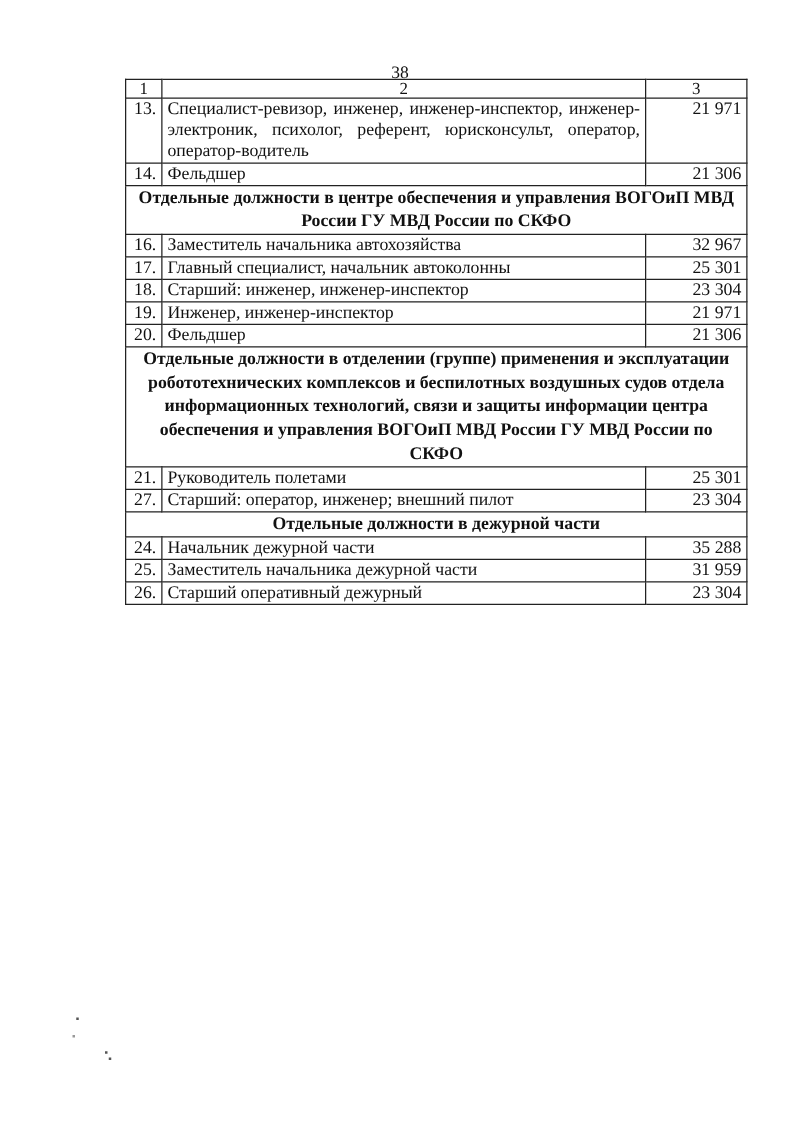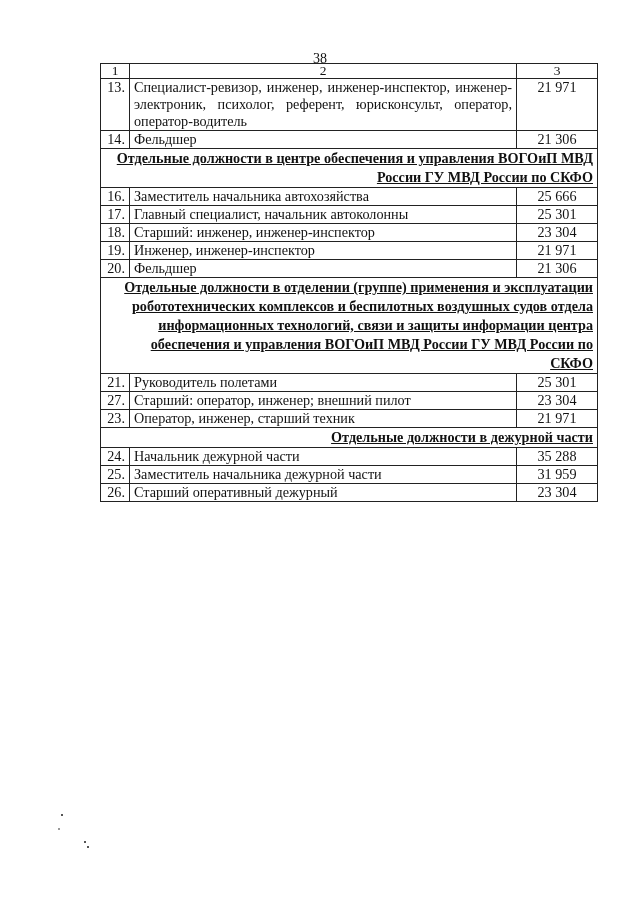--- a/index.html
+++ b/index.html
@@ -5,23 +5,23 @@
   html, body { margin:0; padding:0; background:#ffffff; }
   body { width:640px; height:905px; position:relative; overflow:hidden;
          font-family:"Liberation Serif", "DejaVu Serif", serif; color:#111; }
   .page-number { position:absolute; top:34px; left:0; width:640px; text-align:center;
                  font-size:14px;margin-top:17px; }
   .speck { position:absolute; width:2px; height:2px; background:#555; }
   table.main { position:absolute; left:100px; top:63px; width:498px;
                border-collapse:collapse; font-size:14.2px; line-height:17px; }
   table.main td { border:1px solid #222; padding:0 4px; vertical-align:top; }
   td.num { width:20px; text-align:right; padding-left:3px; padding-right:2px; }
-  td.val { width:72px; text-align:center; }
+  td.val { width:72px; text-align:right; }
   tr.head td { text-align:center; line-height:14px; font-size:13.5px; }
-  td.section { text-align:right; font-weight:bold; padding:2px 2px 1px; line-height:19px;text-decoration:underline; }
+  td.section { text-align:center; font-weight:bold; padding:2px 2px 1px; line-height:19px; }
   td.justify { text-align:justify; text-align-last:left;margin-left:20px; }
 </style>
 </head>
 <body>
 
 <div class="page-number">38</div>
 
 <div class="speck" style="left:61px;top:814px;"></div>
 <div class="speck" style="left:58px;top:828px;background:#999;"></div>
 <div class="speck" style="left:84px;top:841px;"></div>
@@ -43,21 +43,21 @@
         <td class="num">14.</td>
         <td class="justify">Фельдшер</td>
         <td class="val">21 306</td>
       </tr>
       <tr>
         <td colspan="3" class="section">Отдельные должности в центре обеспечения и управления ВОГОиП МВД России ГУ МВД России по СКФО</td>
       </tr>
       <tr>
         <td class="num">16.</td>
         <td class="justify">Заместитель начальника автохозяйства</td>
-        <td class="val">25 666</td>
+        <td class="val">32 967</td>
       </tr>
       <tr>
         <td class="num">17.</td>
         <td class="justify">Главный специалист, начальник автоколонны</td>
         <td class="val">25 301</td>
       </tr>
       <tr>
         <td class="num">18.</td>
         <td class="justify">Старший: инженер, инженер-инспектор</td>
         <td class="val">23 304</td>
@@ -79,25 +79,20 @@
         <td class="num">21.</td>
         <td class="justify">Руководитель полетами</td>
         <td class="val">25 301</td>
       </tr>
       <tr>
         <td class="num">27.</td>
         <td class="justify">Старший: оператор, инженер; внешний пилот</td>
         <td class="val">23 304</td>
       </tr>
       <tr>
-        <td class="num">23.</td>
-        <td class="justify">Оператор, инженер, старший техник</td>
-        <td class="val">21 971</td>
-      </tr>
-      <tr>
         <td colspan="3" class="section">Отдельные должности в дежурной части</td>
       </tr>
       <tr>
         <td class="num">24.</td>
         <td class="justify">Начальник дежурной части</td>
         <td class="val">35 288</td>
       </tr>
       <tr>
         <td class="num">25.</td>
         <td class="justify">Заместитель начальника дежурной части</td>

